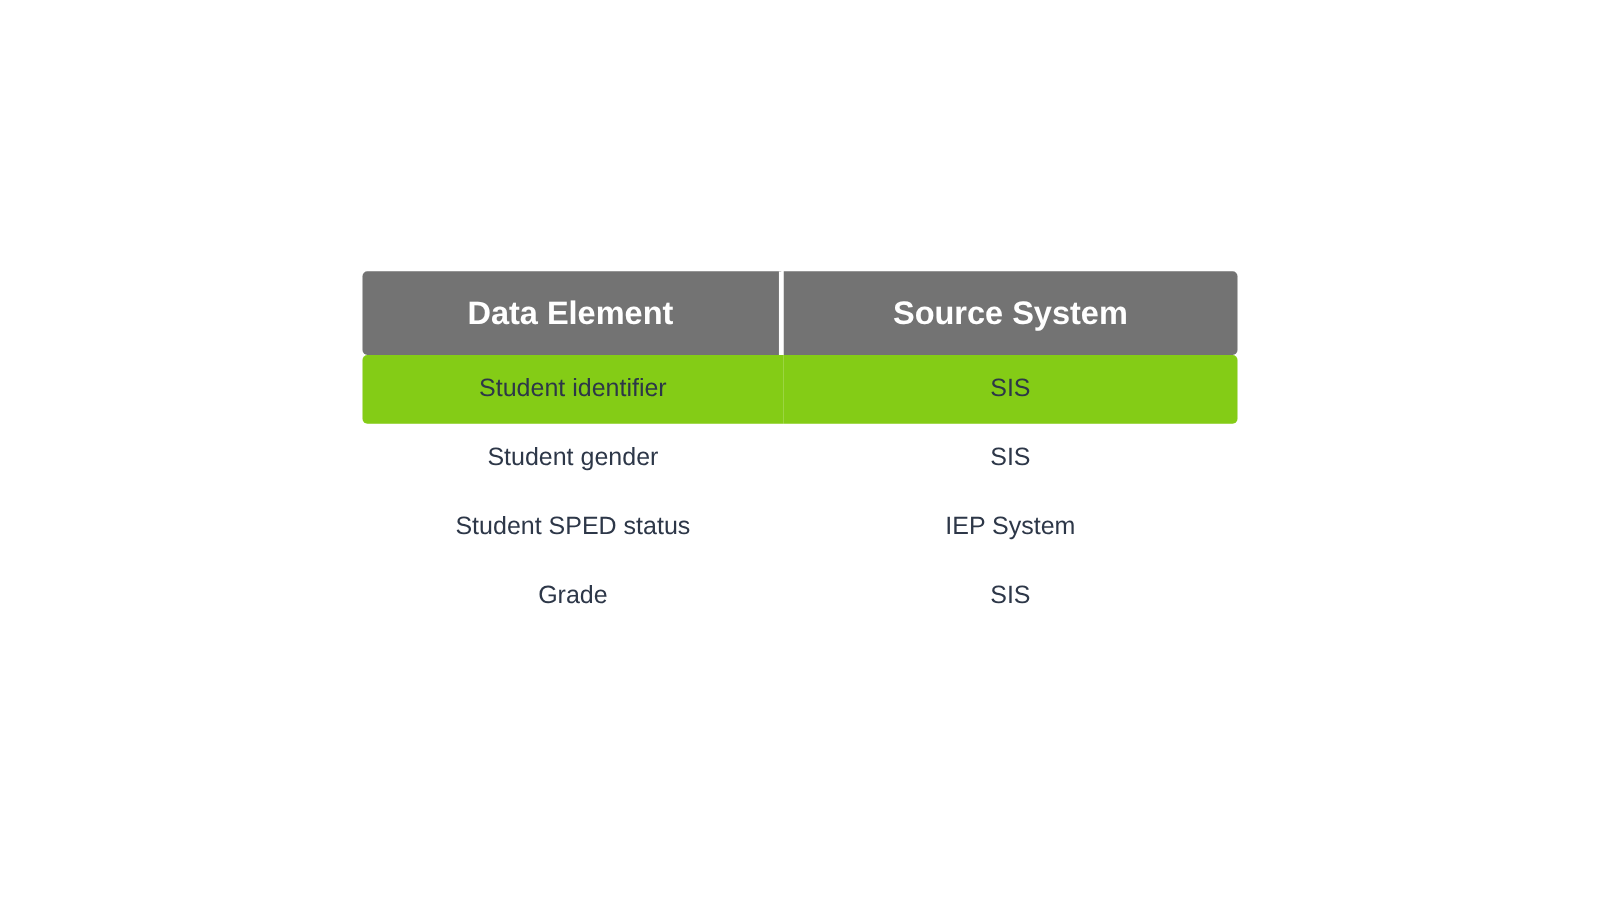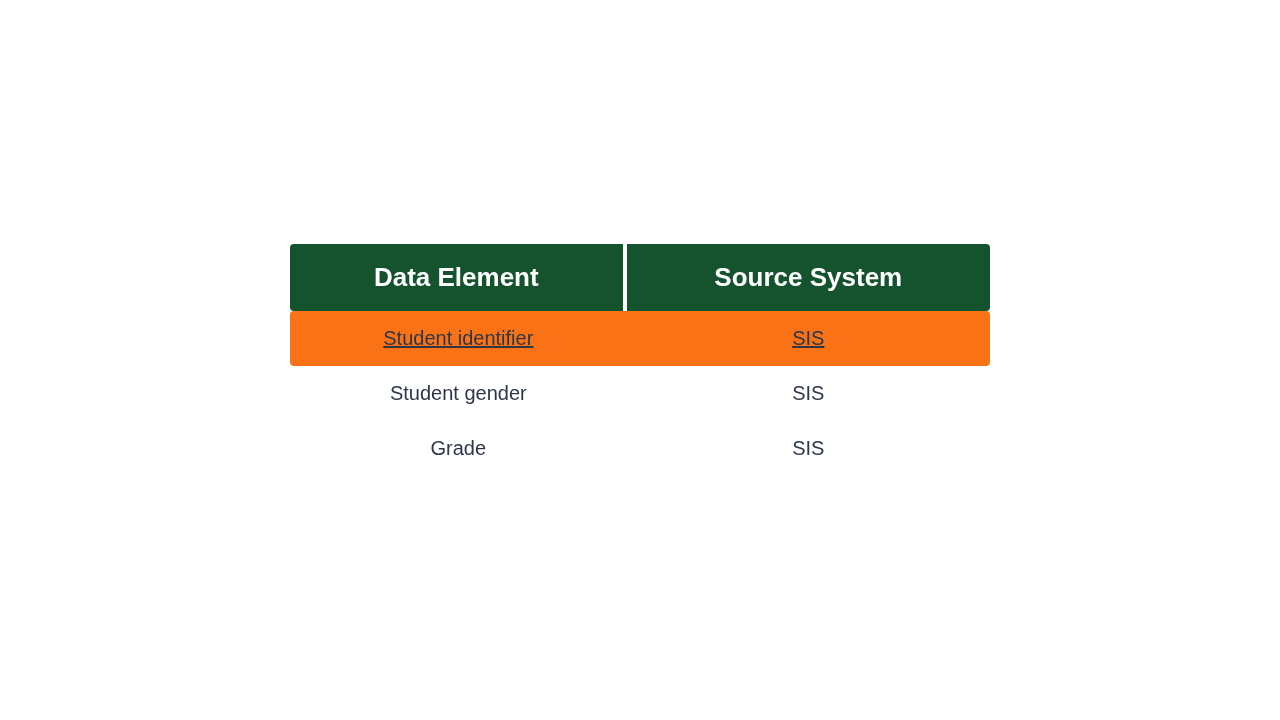--- a/index.html
+++ b/index.html
@@ -22,21 +22,21 @@
       width: 700px;
     }
 
     table {
       width: 100%;
       border-collapse: separate;
       border-spacing: 0;
     }
 
     th {
-      background-color: #14532d;
+      background-color: #737373;
       color: #ffffff;
       font-size: 26px;
       font-weight: 700;
       padding: 18px 36px;
       text-align: center;
     }
 
     th:first-child {
       border-radius: 4px 0 0 4px;
     }
@@ -46,22 +46,21 @@
     }
 
     td {
       padding: 16px 20px;
       text-align: center;
       font-size: 20px;
       color: #2d3748;
     }
 
     tr.shaded td {
-      background-color: #f97316;
-      text-decoration: underline;
+      background-color: #84cc16;
     }
 
     tr.shaded td:first-child {
       border-radius: 4px 0 0 4px;
     }
 
     tr.shaded td:last-child {
       border-radius: 0 4px 4px 0;
     }
 
@@ -91,18 +90,22 @@
     <tbody id="table-body">
     <tr class="shaded">
           <td>Student identifier</td>
           <td>SIS</td>
         </tr>
         <tr class="plain">
           <td>Student gender</td>
           <td>SIS</td>
         </tr>
         <tr class="plain">
+          <td>Student SPED status</td>
+          <td>IEP System</td>
+        </tr>
+        <tr class="plain">
           <td>Grade</td>
           <td>SIS</td>
         </tr>
       </tbody>
   </table>
 </div>
 
 </body></html>

